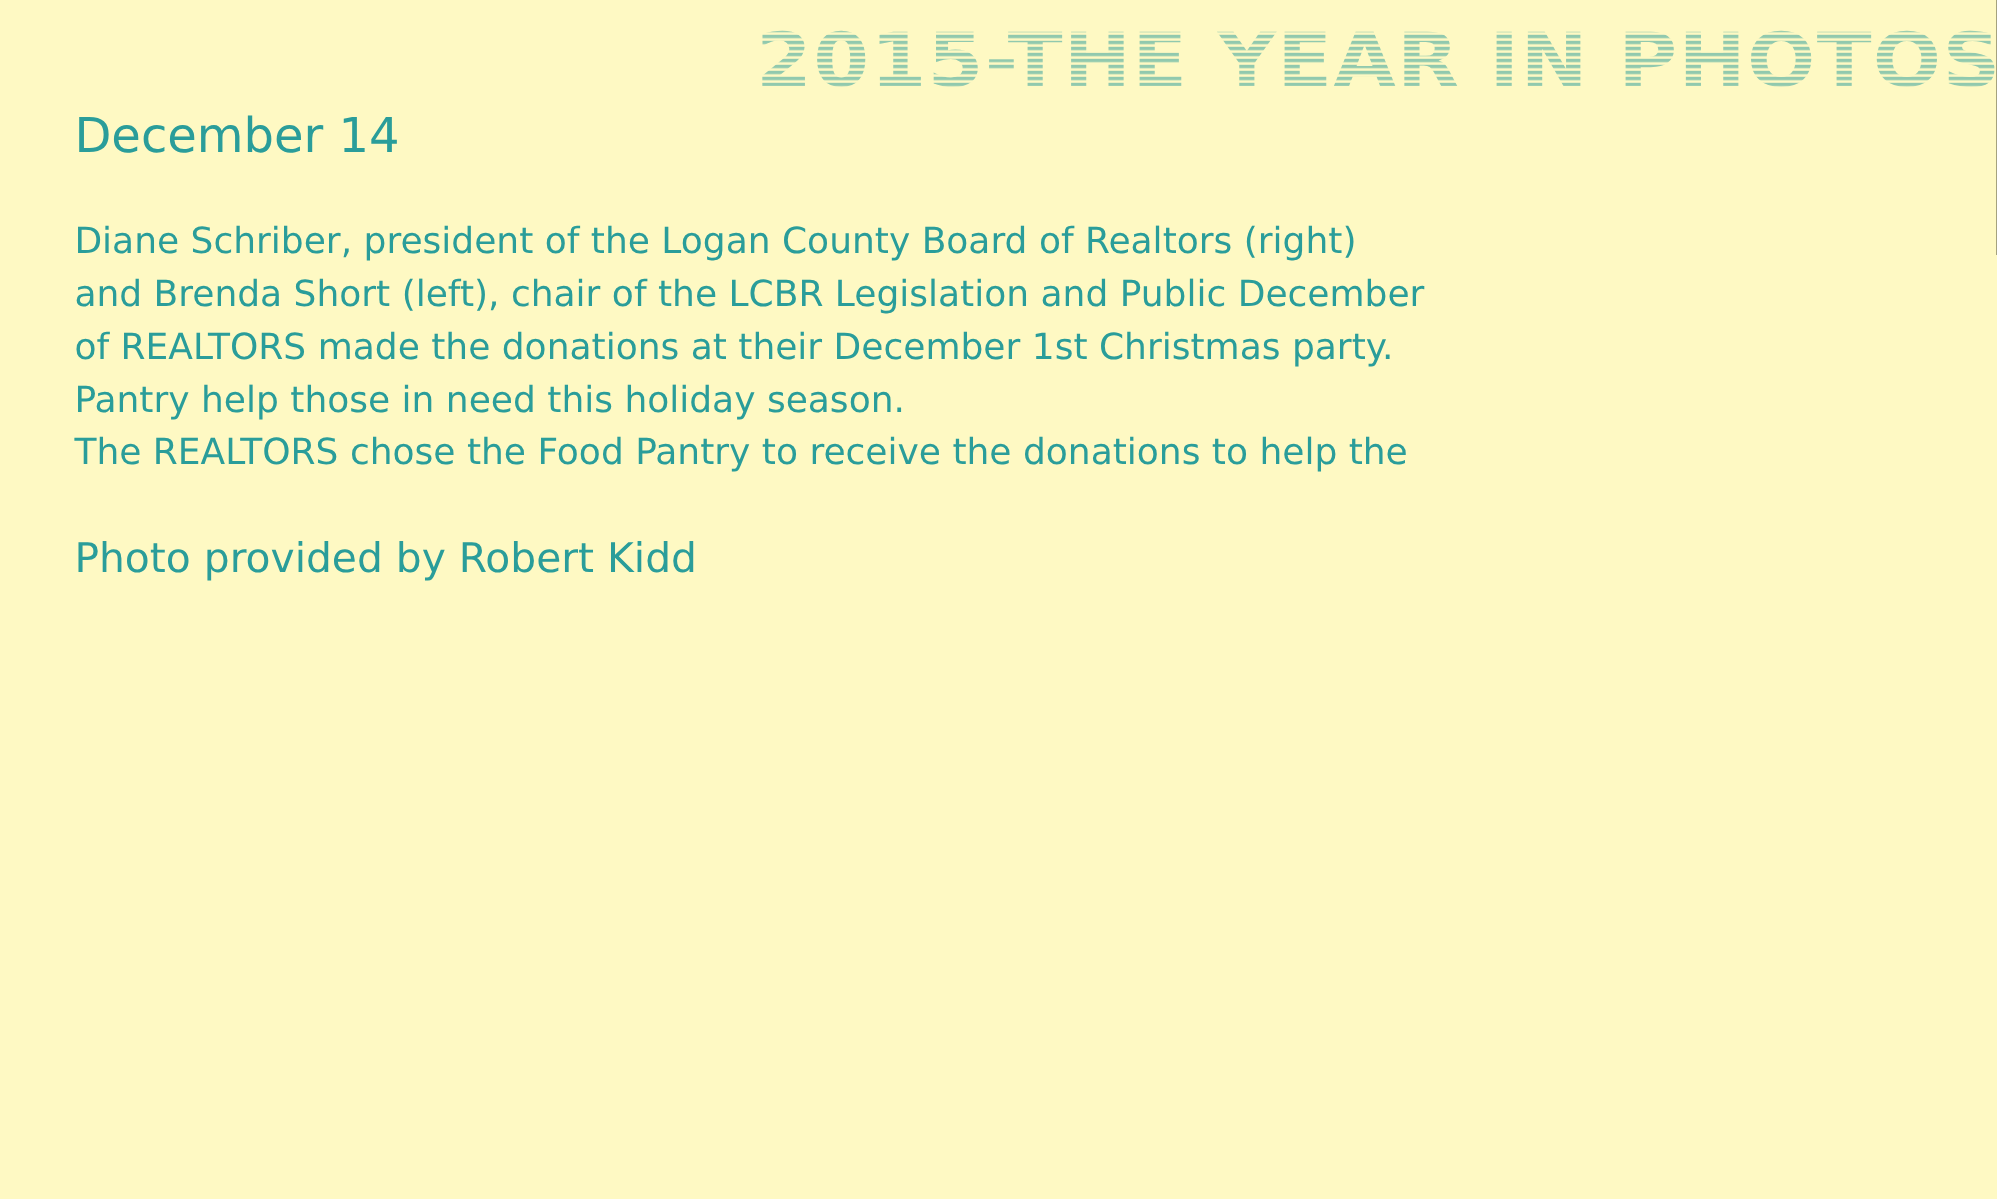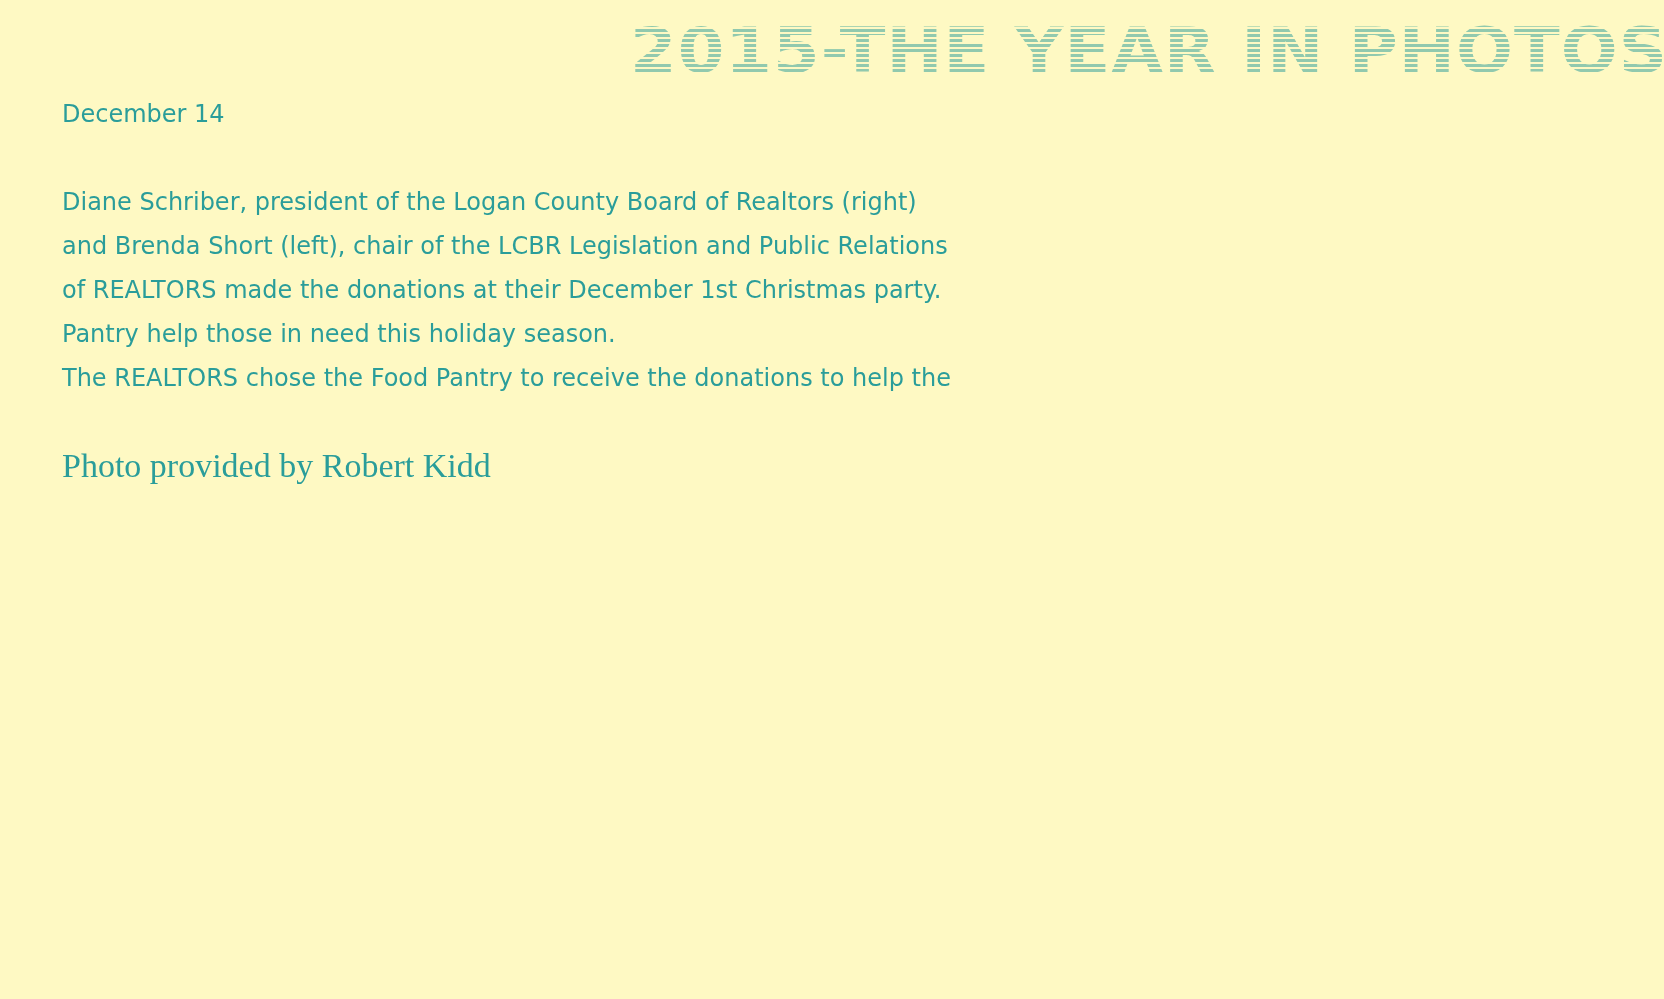--- a/index.html
+++ b/index.html
@@ -45,47 +45,46 @@
   
   #content {
     position: absolute;
     left: 62px;
     top: 92px;
     width: 1380px;
   }
 
   .date-line {
     color: #2a9d9a;
-    font-size: 24px;
+    font-size: 40px;
     line-height: 44px;
     font-weight: 400;
     white-space: pre;
   }
 
   .blank-line {
     height: 44px;
     line-height: 44px;
     font-size: 34px;
   }
 
   .body-line {
     color: #2a9d9a;
-    font-size: 24px;
+    font-size: 30px;
     line-height: 44px;
     font-weight: 400;
     white-space: pre;
   }
 
   .credit-line {
     color: #2a9d9a;
     font-size: 34px;
     line-height: 44px;
     font-weight: 400;
     white-space: pre;
-    font-family: Liberation Serif, serif;
   }
 </style>
 </head>
 <body>
 
 <div id="page">
 
   <div id="banner">
     <svg width="1040" height="72" viewBox="0 0 1040 72" xmlns="http://www.w3.org/2000/svg">
       <defs>
@@ -106,21 +105,21 @@
   </div>
 
   <div id="content">
 
     <div class="date-line">December 14</div>
 
     <div class="blank-line">&nbsp;</div>
 
     <div>
       <div class="body-line">Diane Schriber, president of the Logan County Board of Realtors (right)</div>
-      <div class="body-line">and Brenda Short (left), chair of the LCBR Legislation and Public Relations</div>
+      <div class="body-line">and Brenda Short (left), chair of the LCBR Legislation and Public December</div>
       <div class="body-line">of REALTORS made the donations at their December 1st Christmas party.</div>
       <div class="body-line">Pantry help those in need this holiday season.</div>
       <div class="body-line">The REALTORS chose the Food Pantry to receive the donations to help the</div>
     </div>
 
     <div class="blank-line">&nbsp;</div>
 
     <div class="credit-line">Photo provided by Robert Kidd</div>
 
   </div>

